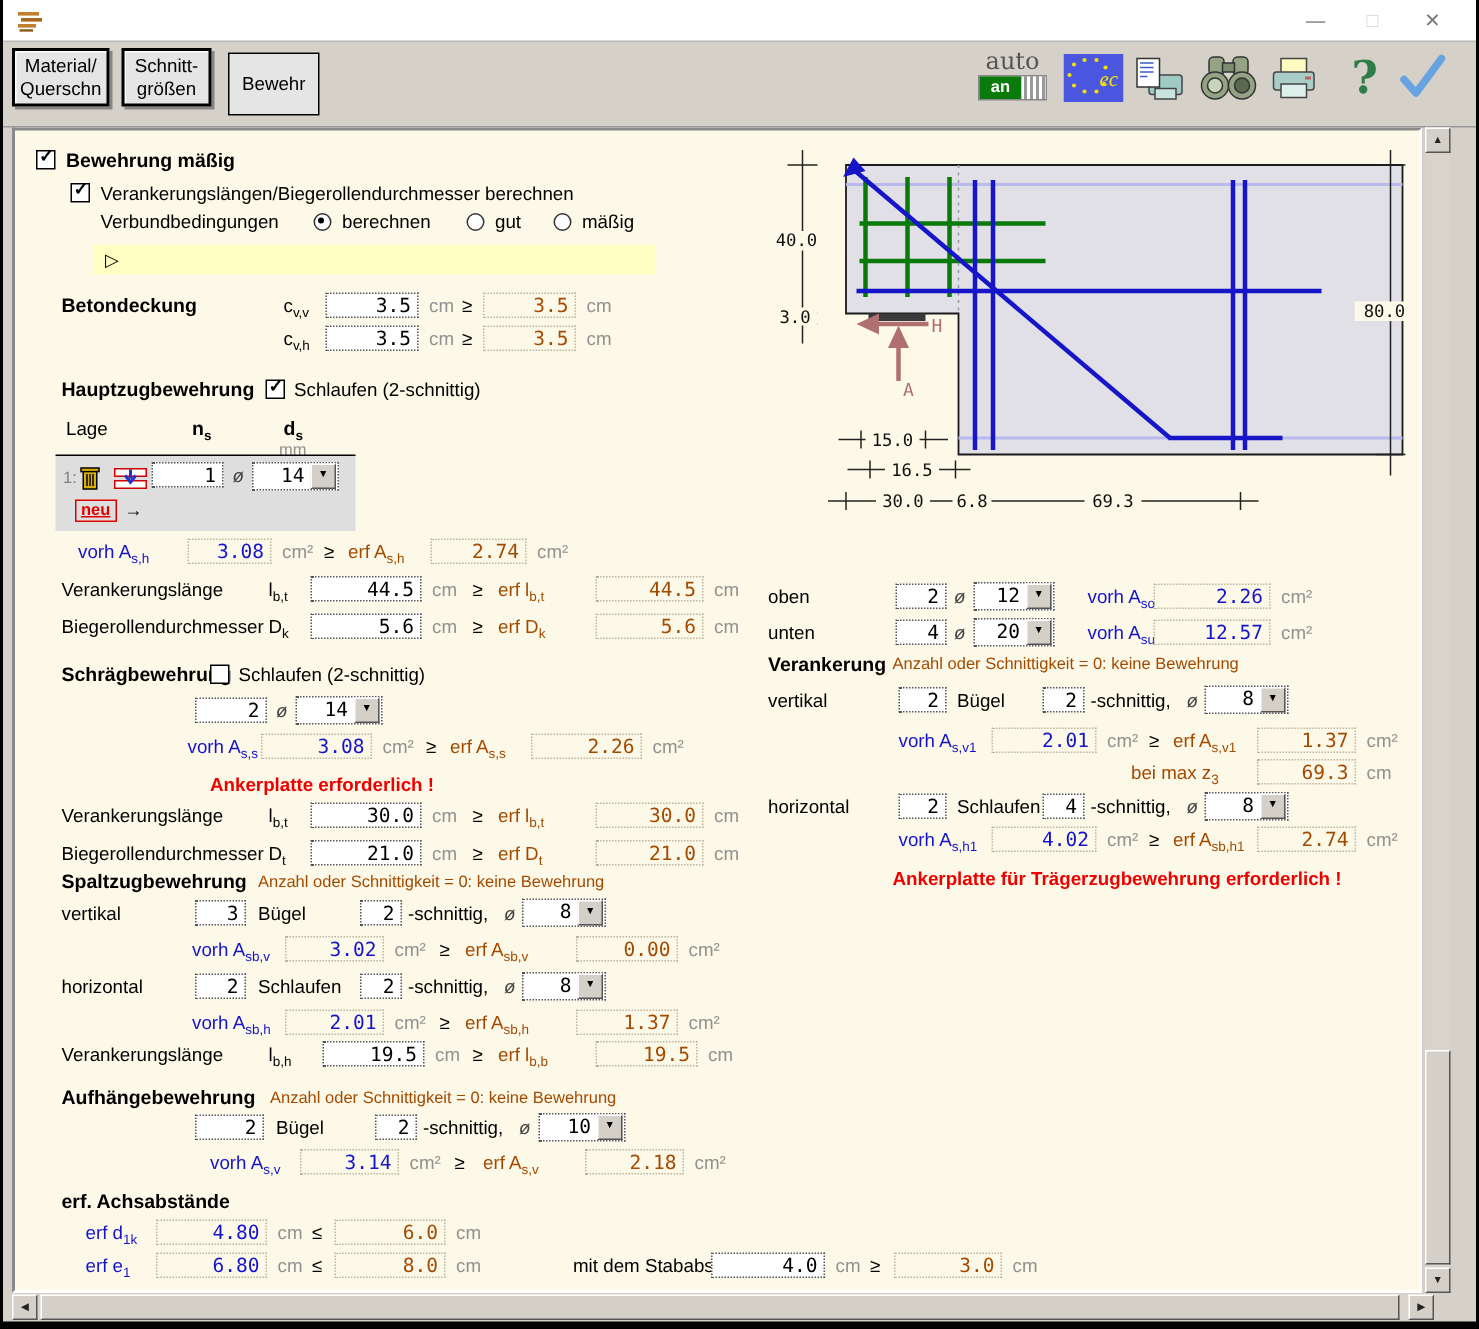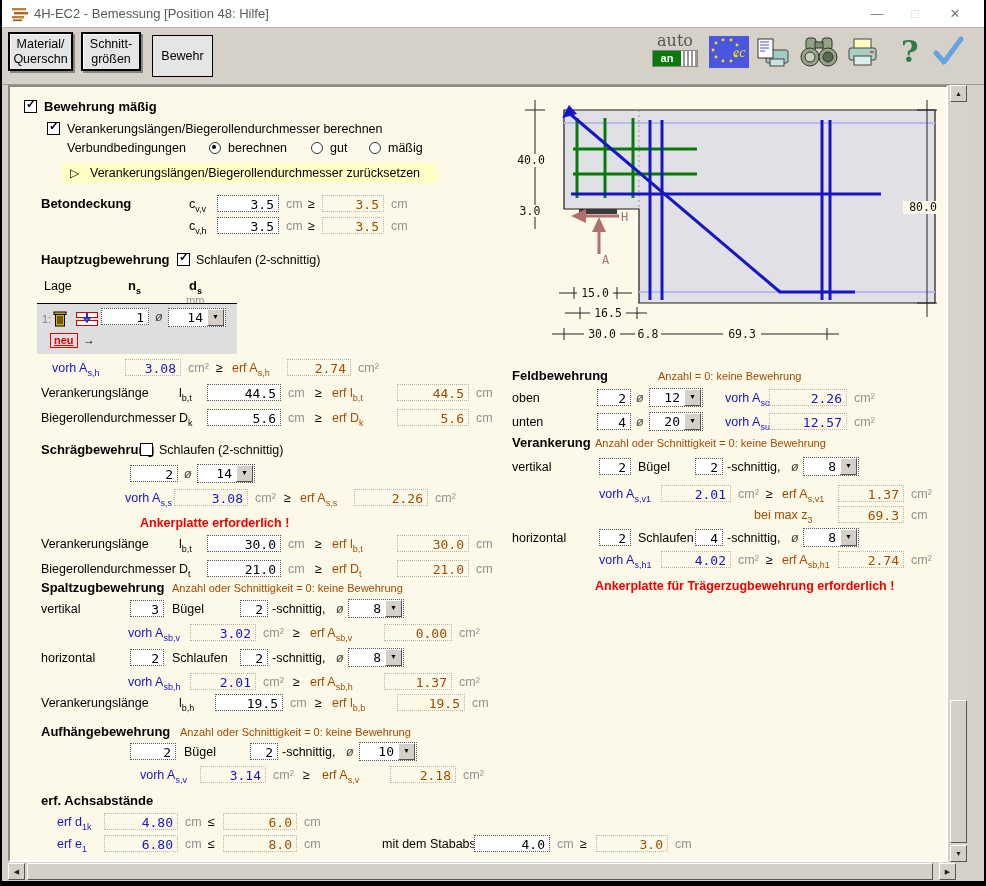--- a/index.html
+++ b/index.html
@@ -51,21 +51,20 @@
 <div class="edge" style="left:984px;top:0;width:2px;height:886px;"></div>
 <div class="edge" style="left:0;top:881px;width:986px;height:5px;"></div>
 
 <div class="titlebar">
   <svg style="position:absolute;left:9px;top:6px;" width="18" height="16" viewBox="0 0 18 16">
     <rect x="1" y="2" width="14" height="2.4" fill="#C08030"></rect>
     <rect x="3" y="6" width="14" height="2.4" fill="#A86820"></rect>
     <rect x="1" y="10" width="12" height="2.4" fill="#C08030"></rect>
     <rect x="2" y="13.5" width="9" height="1.6" fill="#8A5A18"></rect>
   </svg>
-  <span class="title">4H-EC2 - Bemessung [Position 48: Hilfe]</span>
   <span class="wbtn" style="left:860px;">—</span>
   <span class="wbtn" style="left:898px;color:#D5D5D5;">□</span>
   <span class="wbtn" style="left:938px;">✕</span>
 </div>
 
 <div class="toolbar"></div>
 
 <div class="tab" style="left:8px;top:32px;width:65px;height:39px;">
   <span>Material/</span>
   <span>Querschn</span>
@@ -162,21 +161,20 @@
     <span class="rdo on" style="left:199px;"></span>
     <span class="p" style="left:218px;">berechnen</span>
     <span class="rdo" style="left:301px;"></span>
     <span class="p" style="left:320px;">gut</span>
     <span class="rdo" style="left:359px;"></span>
     <span class="p" style="left:378px;">mäßig</span>
   </div>
 
   <div class="ybar" style="left:52px;top:76px;width:375px;">
     <span class="p" style="left:8px;top:1px;font-size:12px;">▷</span>
-    <span class="p" style="left:28px;top:1px;">Verankerungslängen/Biegerollendurchmesser zurücksetzen</span>
   </div>
 
   <div class="r" style="top:108px;">
     <span class="p bld" style="left:31px;">Betondeckung</span>
     <span class="p" style="left:179px;"><span>c</span><sub>v,v</sub></span>
     <span class="in" style="left:207px;width:62px;">3.5</span>
     <span class="p u" style="left:276px;">cm</span>
     <span class="p" style="left:298px;">≥</span>
     <span class="in ro" style="left:312px;width:62px;">3.5</span>
     <span class="p u" style="left:381px;">cm</span>
@@ -500,24 +498,20 @@
         <text x="101" y="225">16.5</text>
       <rect x="77" y="236" width="36" height="12" fill="#FDF9E8"></rect>
         <text x="95" y="246">30.0</text>
       <rect x="128" y="236" width="26" height="12" fill="#FDF9E8"></rect>
         <text x="141" y="246">6.8</text>
       <rect x="216" y="236" width="38" height="12" fill="#FDF9E8"></rect>
         <text x="235" y="246">69.3</text>
     </g>
   </svg>
 
-  <div class="r" style="top:280px;">
-    <span class="p bld" style="left:502px;">Feldbewehrung</span>
-    <span class="p nt" style="left:648px;">Anzahl = 0: keine Bewehrung</span>
-  </div>
 
   <div class="r" style="top:302px;">
     <span class="p" style="left:502px;">oben</span>
     <span class="in" style="left:587px;width:34px;">2</span>
     <span class="p dia" style="left:626px;">ø</span>
     <div class="dd" style="left:639px;width:54px;">
       <span class="dv">12</span>
       <span class="db">▼</span>
     </div>
     <span class="p lb" style="left:715px;"><span>vorh A</span><sub>so</sub></span>

